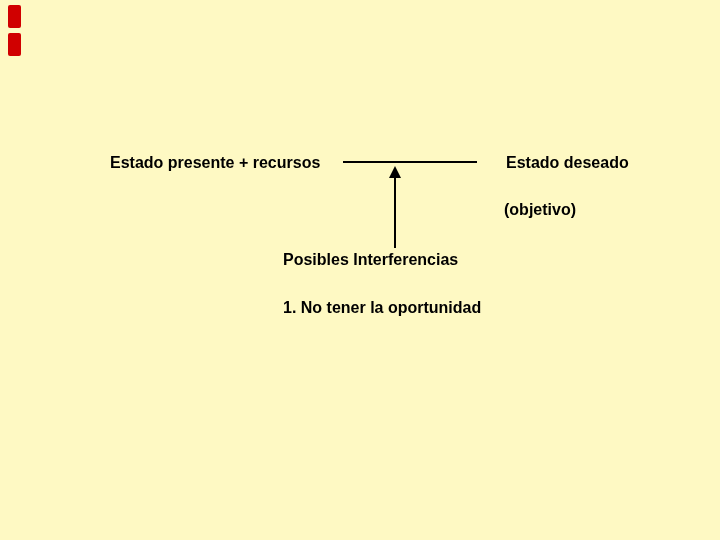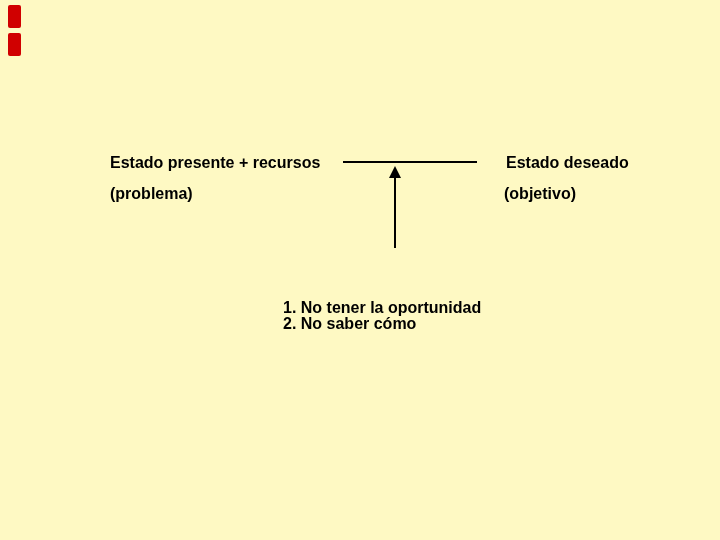--- a/index.html
+++ b/index.html
@@ -32,21 +32,21 @@
     background: #d00000;
     border-radius: 2px;
   }
   .accent-bar.top { top: 5px; }
   .accent-bar.bottom { top: 33px; }
 
   
   .present-label   { left: 110px; top: 153px; }
   .present-sub     { left: 110px; top: 184px; }
   .desired-label   { left: 506px; top: 153px; }
-  .desired-sub     { left: 504px; top: 184px; }
+  .desired-sub     { left: 504px; top: 200px; }
 
   
   .hline {
     position: absolute;
     left: 343px;
     top: 161px;
     width: 134px;
     height: 2px;
     background: #000000;
   }
@@ -79,26 +79,25 @@
 </style>
 </head>
 <body>
 
 <div class="slide">
 
   <div class="accent-bar top"></div>
   <div class="accent-bar bottom"></div>
 
   <div class="txt present-label">Estado presente + recursos</div>
-  <div class="txt present-sub">(problema)</div>
 
   <div class="txt desired-label">Estado deseado</div>
   <div class="txt desired-sub">(objetivo)</div>
 
   <div class="hline"></div>
 
   <div class="arrowhead"></div>
   <div class="arrow-shaft"></div>
 
+  <div class="txt interf-title">Posibles Interferencias</div>
   <div class="txt interf-item-1">1. No tener la oportunidad</div>
-  <div class="txt interf-item-2">2. No saber cómo</div>
 
 </div>
 
 </body></html>

